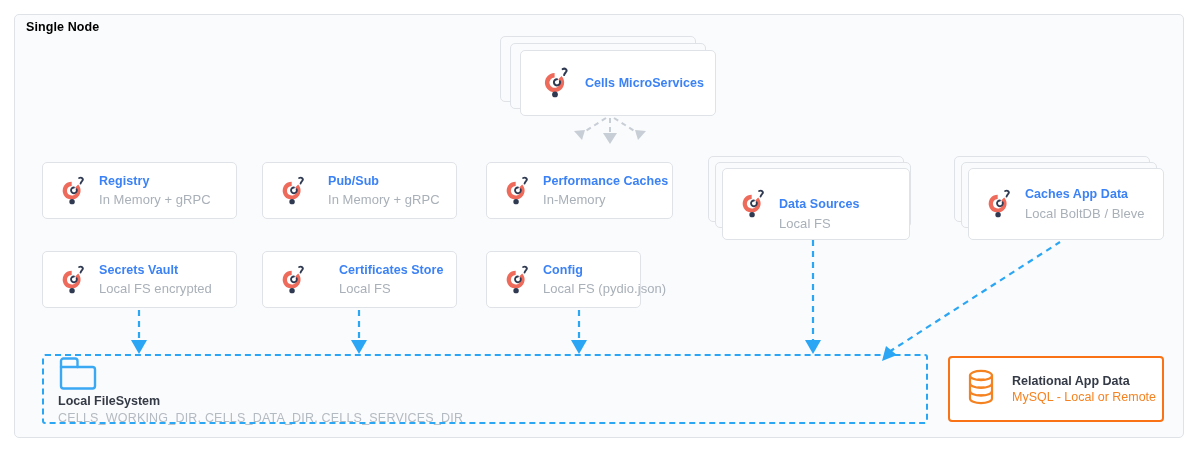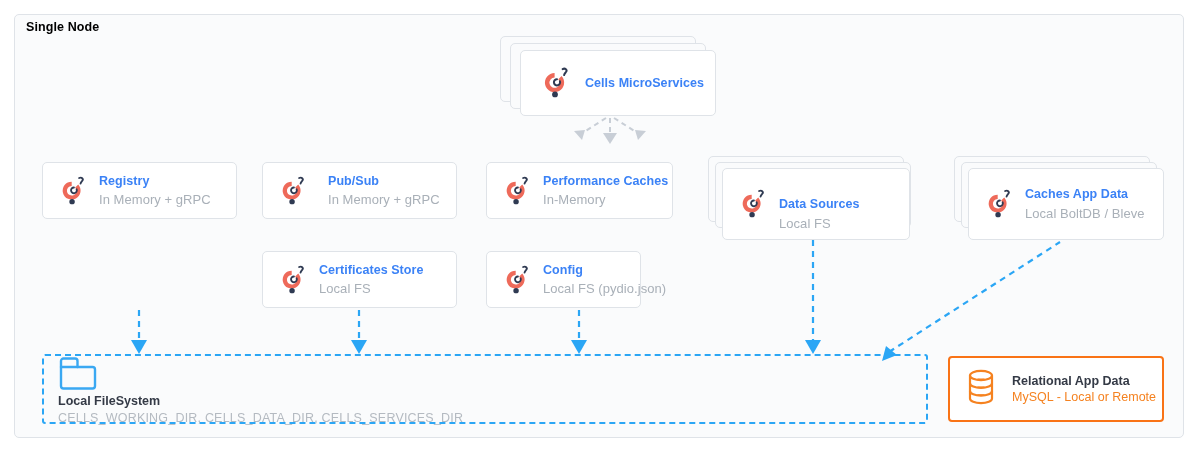--- a/index.html
+++ b/index.html
@@ -242,22 +242,36 @@
         <path d="M21.6 3.1 c2.6 -1.4 5.0 0.9 3.4 2.9 c-1.0 1.3 -1.7 1.9 -1.9 3.1" fill="none" stroke="#2f3a52" stroke-width="2.0" stroke-linecap="round"></path>
         <circle cx="14.0" cy="28.4" r="2.9" fill="#2f3a52"></circle>
       </svg>
     </span>
     <span class="labels" style="margin-left:12px;">
       <span class="card-title">Performance Caches</span>
       <span class="card-sub">In-Memory</span>
     </span>
   </div>
 
-
-  <div class="card" style="left:262px; top:251px; width:195px; height:57px; padding-left:16px;">
+  <div class="card" style="left:42px; top:251px; width:195px; height:57px; padding-left:16px;">
+    <span class="cells-logo">
+      <svg width="28" height="32" viewBox="0 0 30 34">
+        <path d="M13.6 7.0 a9.6 9.6 0 1 0 7.0 3.1 l-3.3 3.1 a5.1 5.1 0 1 1 -3.7 -1.6 z" fill="#ee6a5a"></path>
+        <path d="M16.0 13.2 a3.1 3.1 0 1 0 2.9 2.0" fill="none" stroke="#2f3a52" stroke-width="2.0" stroke-linecap="round"></path>
+        <path d="M21.6 3.1 c2.6 -1.4 5.0 0.9 3.4 2.9 c-1.0 1.3 -1.7 1.9 -1.9 3.1" fill="none" stroke="#2f3a52" stroke-width="2.0" stroke-linecap="round"></path>
+        <circle cx="14.0" cy="28.4" r="2.9" fill="#2f3a52"></circle>
+      </svg>
+    </span>
+    <span class="labels" style="margin-left:12px;">
+      <span class="card-title">Secrets Vault</span>
+      <span class="card-sub">Local FS encrypted</span>
+    </span>
+  </div>
+
+  <div class="card" style="left:262px; top:251px; width:195px; height:57px; padding-left:16px;gap:20px;">
     <span class="cells-logo">
       <svg width="28" height="32" viewBox="0 0 30 34">
         <path d="M13.6 7.0 a9.6 9.6 0 1 0 7.0 3.1 l-3.3 3.1 a5.1 5.1 0 1 1 -3.7 -1.6 z" fill="#ee6a5a"></path>
         <path d="M16.0 13.2 a3.1 3.1 0 1 0 2.9 2.0" fill="none" stroke="#2f3a52" stroke-width="2.0" stroke-linecap="round"></path>
         <path d="M21.6 3.1 c2.6 -1.4 5.0 0.9 3.4 2.9 c-1.0 1.3 -1.7 1.9 -1.9 3.1" fill="none" stroke="#2f3a52" stroke-width="2.0" stroke-linecap="round"></path>
         <circle cx="14.0" cy="28.4" r="2.9" fill="#2f3a52"></circle>
       </svg>
     </span>
     <span class="labels" style="margin-left:12px;">
       <span class="card-title">Certificates Store</span>

